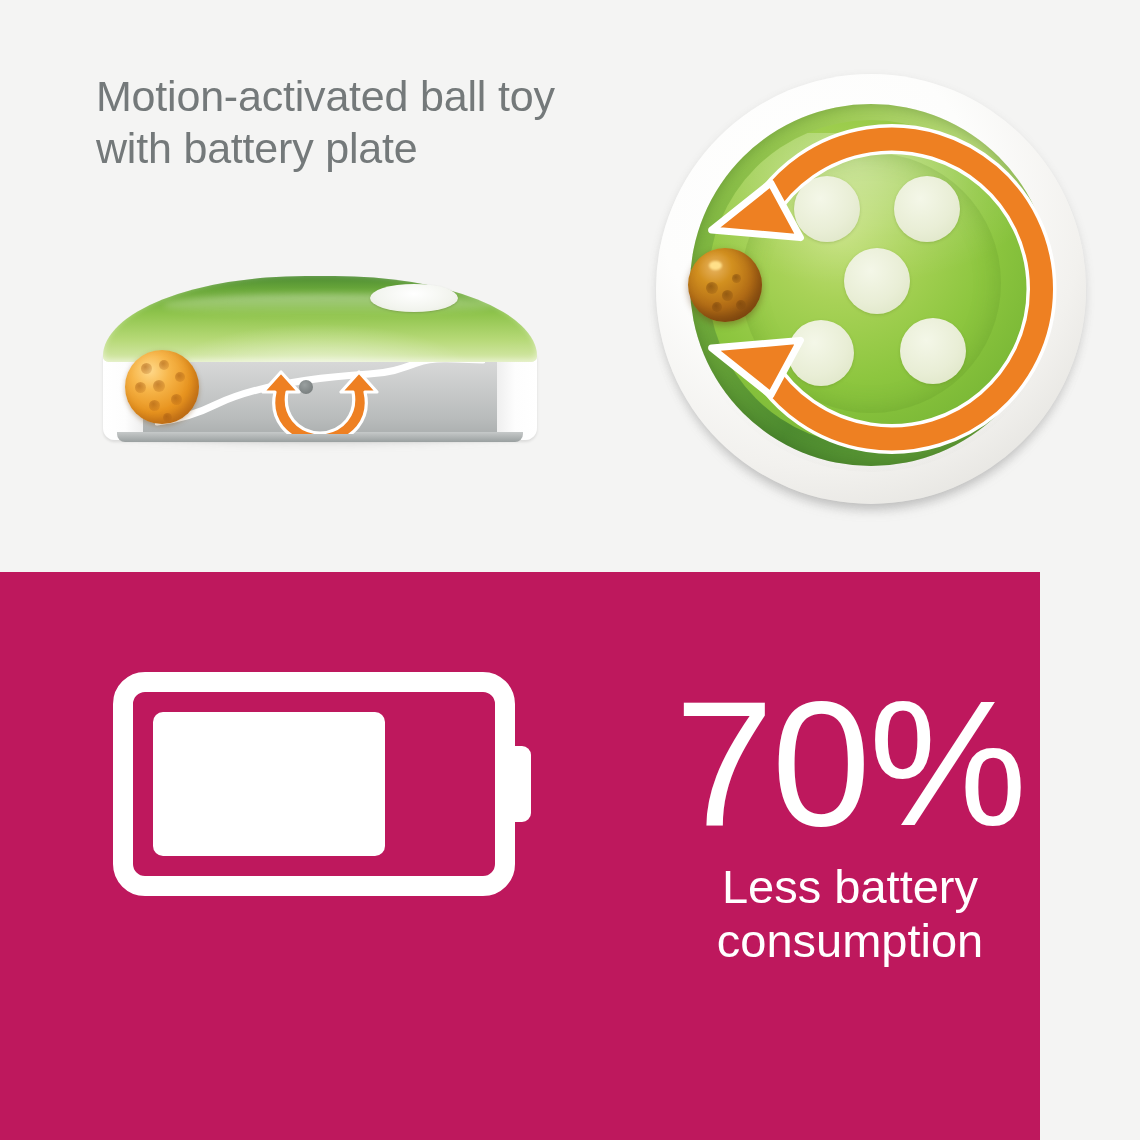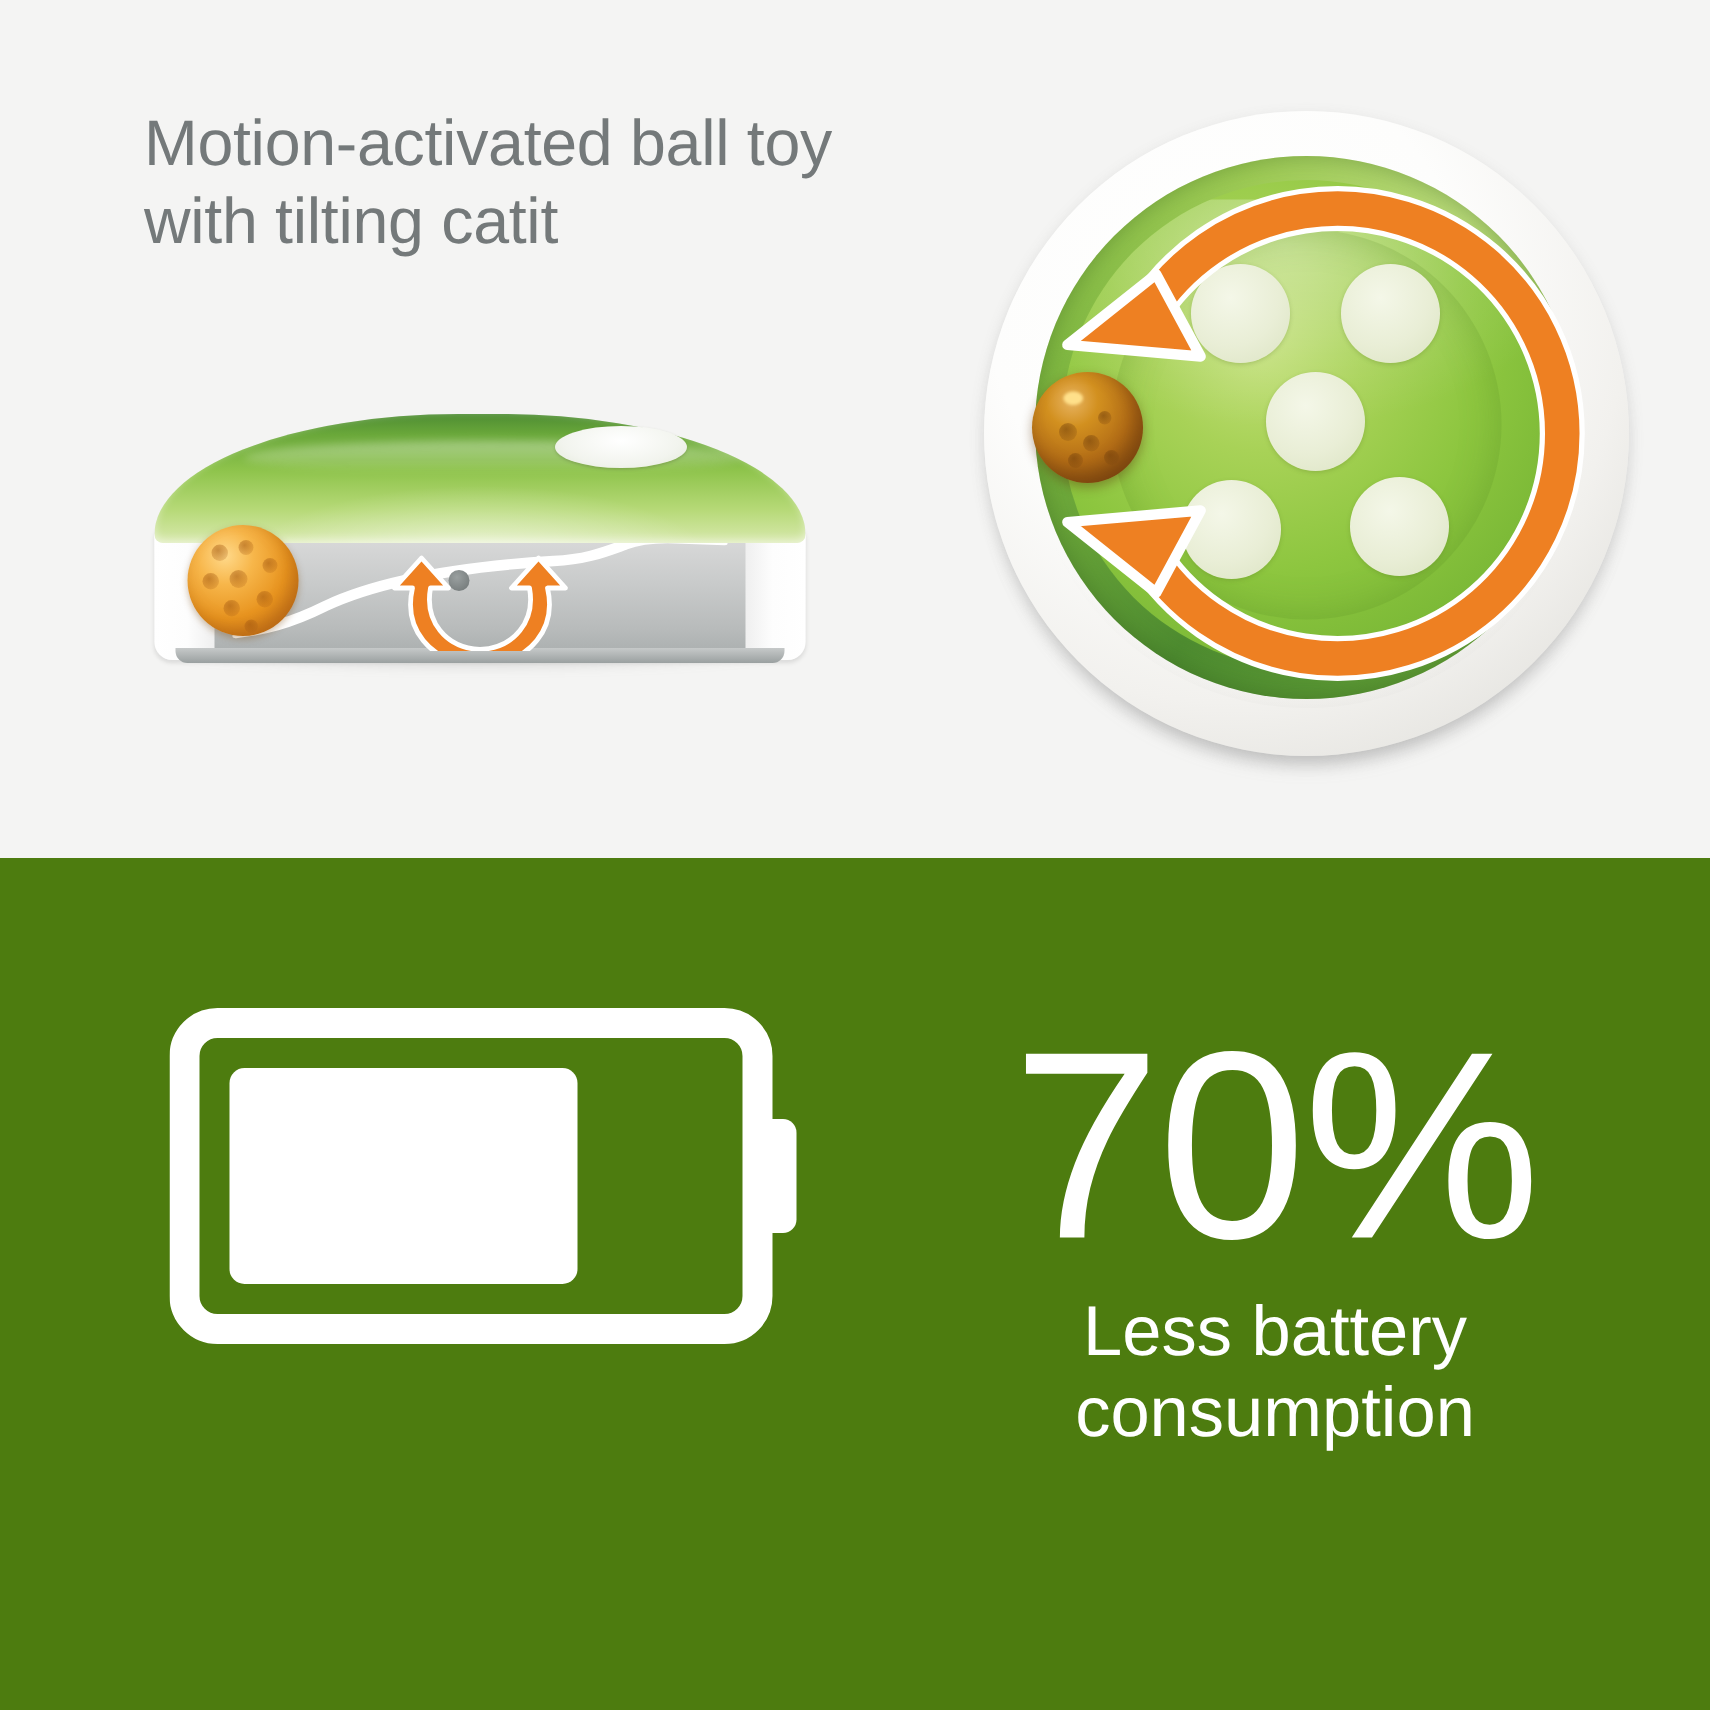--- a/index.html
+++ b/index.html
@@ -145,22 +145,22 @@
   .tv-ball .spark{
     position:absolute;left:28%;top:18%;width:13px;height:9px;border-radius:50%;
     background:#ffe08a;filter:blur(1px);
   }
   .tv-ball .dimple{position:absolute;border-radius:50%;
     background:radial-gradient(circle at 40% 35%, rgba(110,60,10,.55), rgba(150,90,25,.12));}
   .tv-arrow{position:absolute;left:22px;top:20px;width:422px;height:422px;}
 
   
   .panel-bottom{
-    position:absolute;left:0;top:572px;width:1140px;height:568px;
-    background:#4d7c0f;
+    position:absolute;left:0;top:572px;width:1040px;height:568px;
+    background:#be185d;
     text-decoration:underline;
   }
   .battery{position:absolute;left:113px;top:92px;width:420px;height:240px;}
   .stat{
     position:absolute;left:600px;top:110px;width:500px;text-align:center;color:#ffffff;
   }
   .stat .pct{
     font-size:178px;line-height:0.92;font-weight:300;letter-spacing:-2px;
     font-family:"Liberation Sans", sans-serif;
   }
@@ -176,21 +176,21 @@
 </style>
 </head>
 <body>
 
 <div id="page">
 
   <div class="panel-top">
 
     <div class="headline">
       <span>Motion-activated ball toy</span><br>
-      <span>with tilting catit</span>
+      <span>with battery plate</span>
     </div>
 
     <div class="sideview">
       <div class="sv-shadow"></div>
 
       <div class="sv-base"></div>
       <div class="sv-inner"></div>
       <div class="sv-inner-top"></div>
 
       <svg class="sv-plate" viewBox="0 0 330 78">

